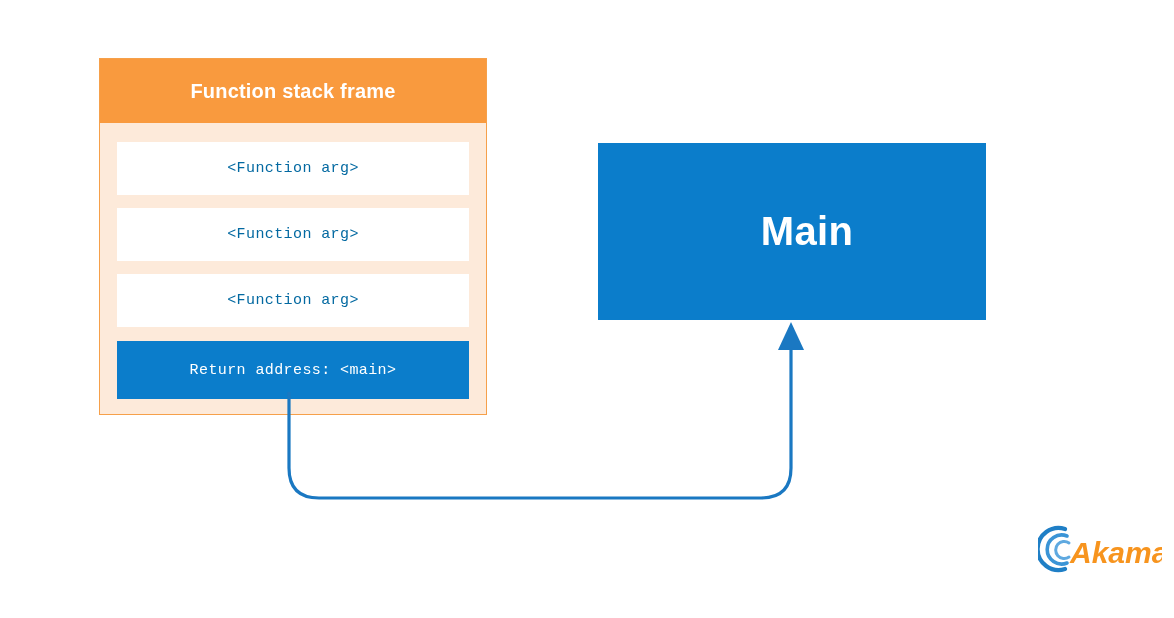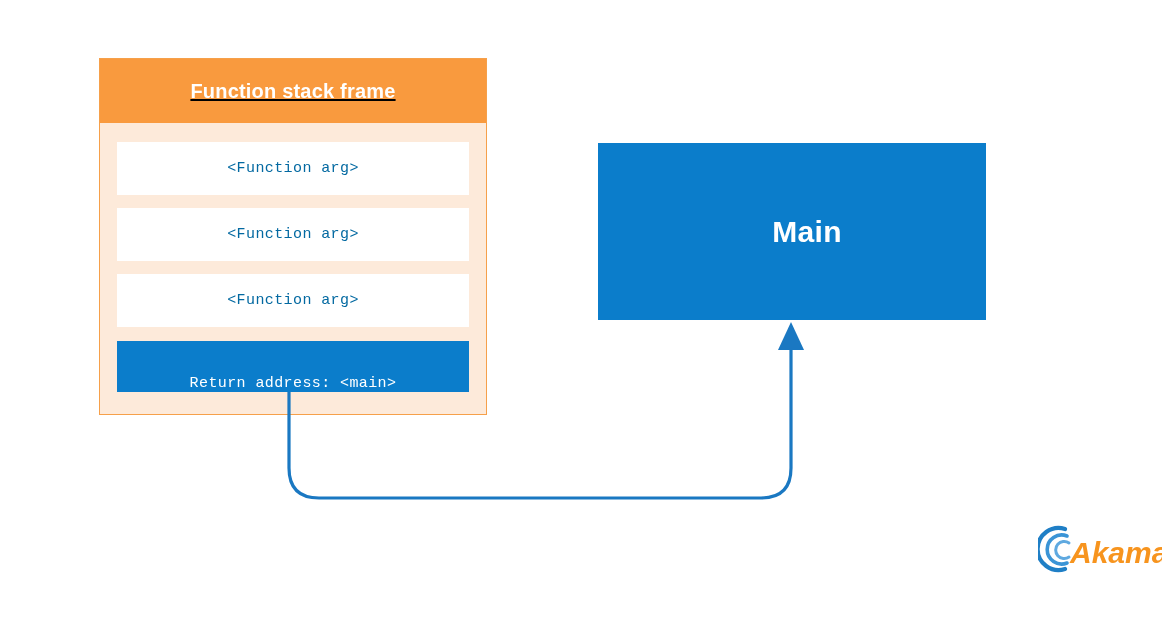--- a/index.html
+++ b/index.html
@@ -37,21 +37,20 @@
   .stack-frame-header {
     position: absolute;
     left: 0;
     top: 0;
     width: 100%;
     height: 64px;
     background: #f99a3e;
     display: flex;
     align-items: center;
     justify-content: center;
-    text-decoration: underline;
   }
   .stack-frame-header-title {
     color: #ffffff;
     font-size: 20px;
     font-weight: bold;
     letter-spacing: 0.2px;
   }
 
   .stack-frame-body {
     position: absolute;
@@ -78,22 +77,21 @@
   .stack-slot.arg .slot-label {
     color: #0369a1;
     font-family: "Liberation Mono", "DejaVu Sans Mono", monospace;
     font-size: 15px;
     letter-spacing: 0.4px;
   }
 
   .stack-slot.retaddr {
     background: #0b7dcb;
     margin-top: 14px;
-    height: 51px;
-    align-items: flex-end;
+    height: 58px;
   }
   .stack-slot.retaddr .slot-label {
     color: #ffffff;
     font-family: "Liberation Mono", "DejaVu Sans Mono", monospace;
     font-size: 15px;
     letter-spacing: 0.4px;
   }
 
   
   .main-box {
@@ -102,21 +100,21 @@
     top: 143px;
     width: 388px;
     height: 177px;
     background: #0b7dcb;
     display: flex;
     align-items: center;
     justify-content: center;
   }
   .main-box-label {
     color: #ffffff;
-    font-size: 30px;
+    font-size: 40px;
     font-weight: bold;
     letter-spacing: 0.3px;
     margin-left: 30px;
   }
 
   
   .connector {
     position: absolute;
     left: 0;
     top: 0;

